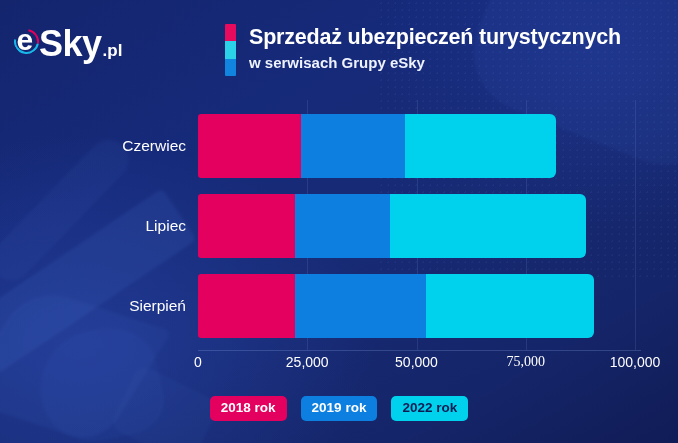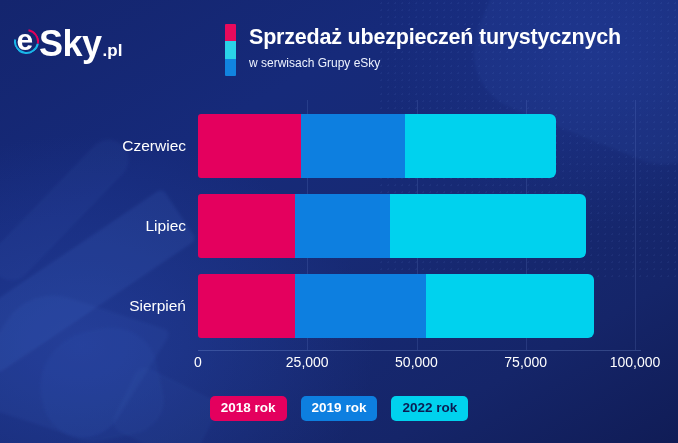--- a/index.html
+++ b/index.html
@@ -84,21 +84,21 @@
   .tm-pink { background:#e80a5c; }
   .tm-cyan { background:#2ad3e8; }
   .tm-blue { background:#1184e0; }
 
   .title-text { padding-top:1px; }
   .title-main {
     color:#ffffff; font-size:21.5px; font-weight:bold;
     letter-spacing:-0.2px; line-height:25px; white-space:nowrap;
   }
   .title-sub {
-    color:#eef3ff; font-size:12px; font-weight:normal;
+    color:#eef3ff; font-size:15px; font-weight:bold;
     line-height:20px; margin-top:3px; white-space:nowrap;
   }
 
   
   .chart { position:absolute; left:0; top:100px; width:542px; height:265px; }
 
   .cat-labels { position:absolute; left:0; top:0; width:196px; height:250px; }
   .cat-label {
     position:absolute; right:10px;
     color:#ffffff; font-size:15.5px; white-space:nowrap;
@@ -213,21 +213,21 @@
           <div class="seg s2020" title="Lipiec — 2020 rok: 44,900" style="width: 196.213px; background: rgb(0, 210, 238); color: rgb(11, 28, 82);"></div>
         </div>
         <div class="bar-row" style="top: 174px;">
           <div class="seg s2018" title="Sierpień — 2018 rok: 22,200" style="width: 97.014px; background: rgb(228, 0, 94);"></div>
           <div class="seg s2019" title="Sierpień — 2019 rok: 30,000" style="width: 131.1px; background: rgb(13, 127, 224);"></div>
           <div class="seg s2020" title="Sierpień — 2020 rok: 38,400" style="width: 167.808px; background: rgb(0, 210, 238); color: rgb(11, 28, 82);"></div>
         </div>
         <div class="tick-label" style="left: 0px;">0</div>
         <div class="tick-label" style="left: 109.25px;">25,000</div>
         <div class="tick-label" style="left: 218.5px;">50,000</div>
-        <div class="tick-label" style="left: 327.75px;">75,000</div>
+        <div class="tick-label" style="left: 327.75px; font-family: Liberation Serif, serif;">75,000</div>
         <div class="tick-label" style="left: 437px;">100,000</div>
       </div>
   </div>
 
   <div class="legend">
       <div class="legend-pill lg-2018">2018 rok</div>
       <div class="legend-pill lg-2019">2019 rok</div>
       <div class="legend-pill lg-2020">2022 rok</div>
     </div>
 

